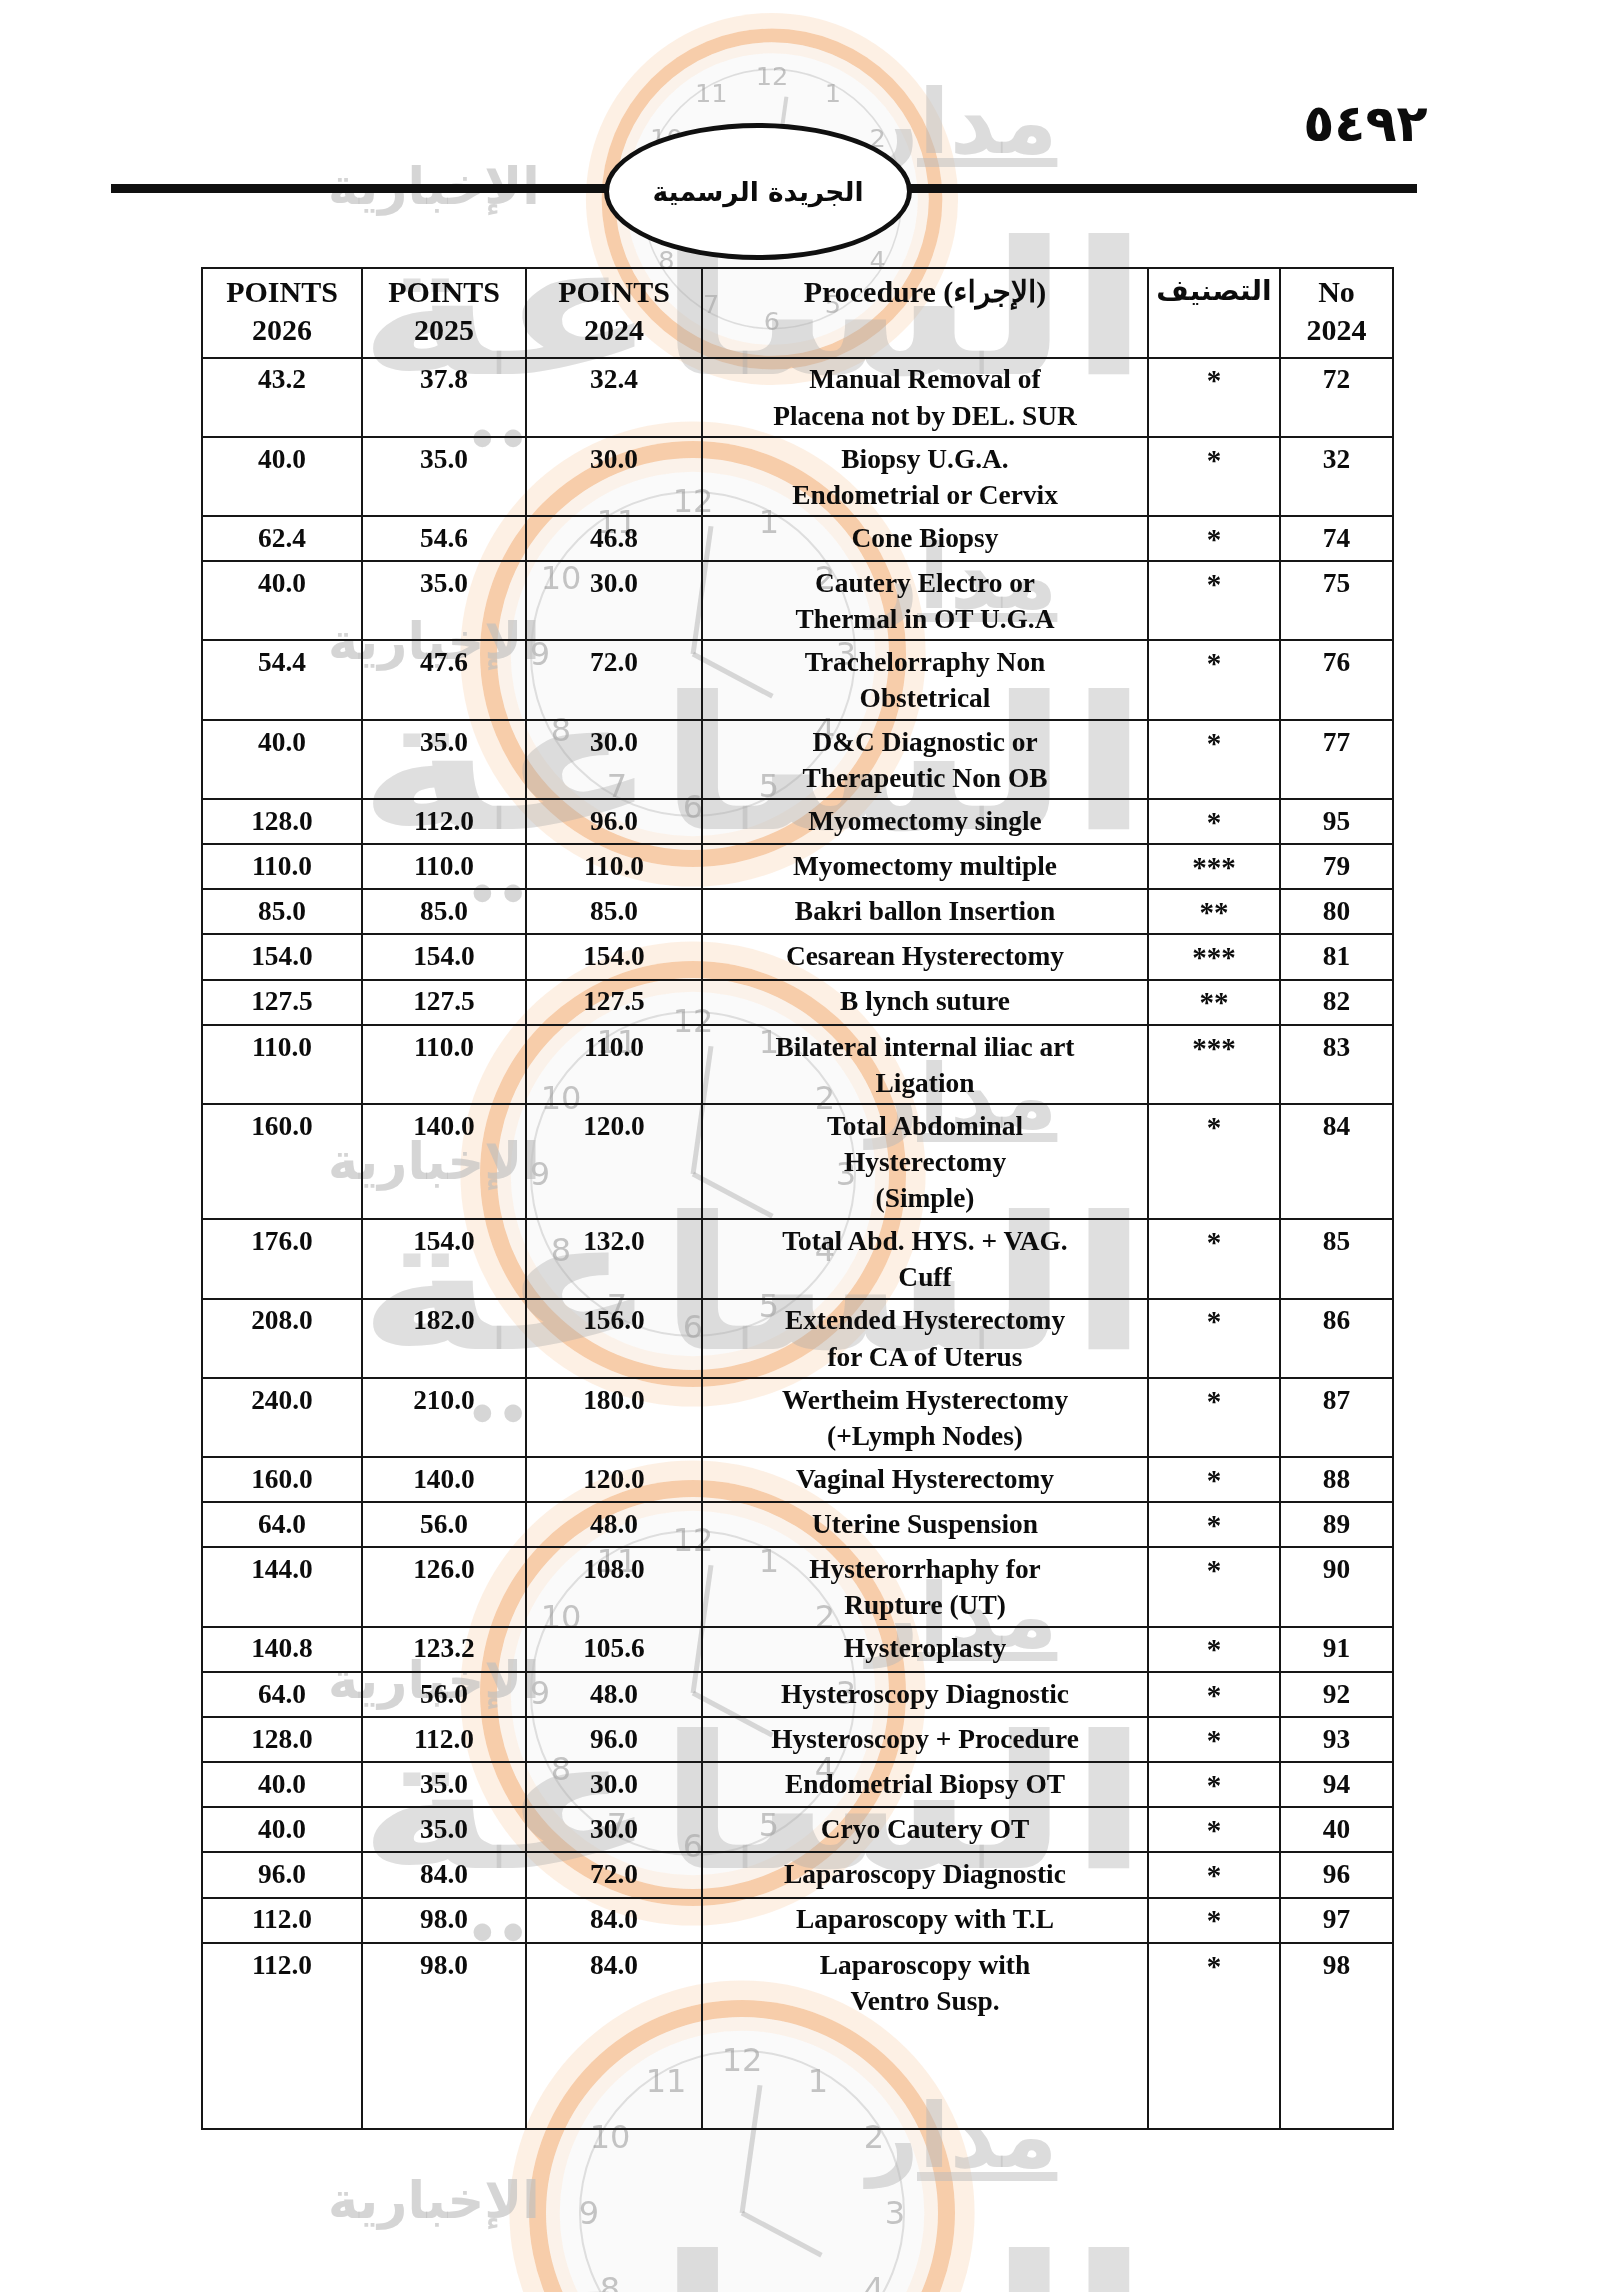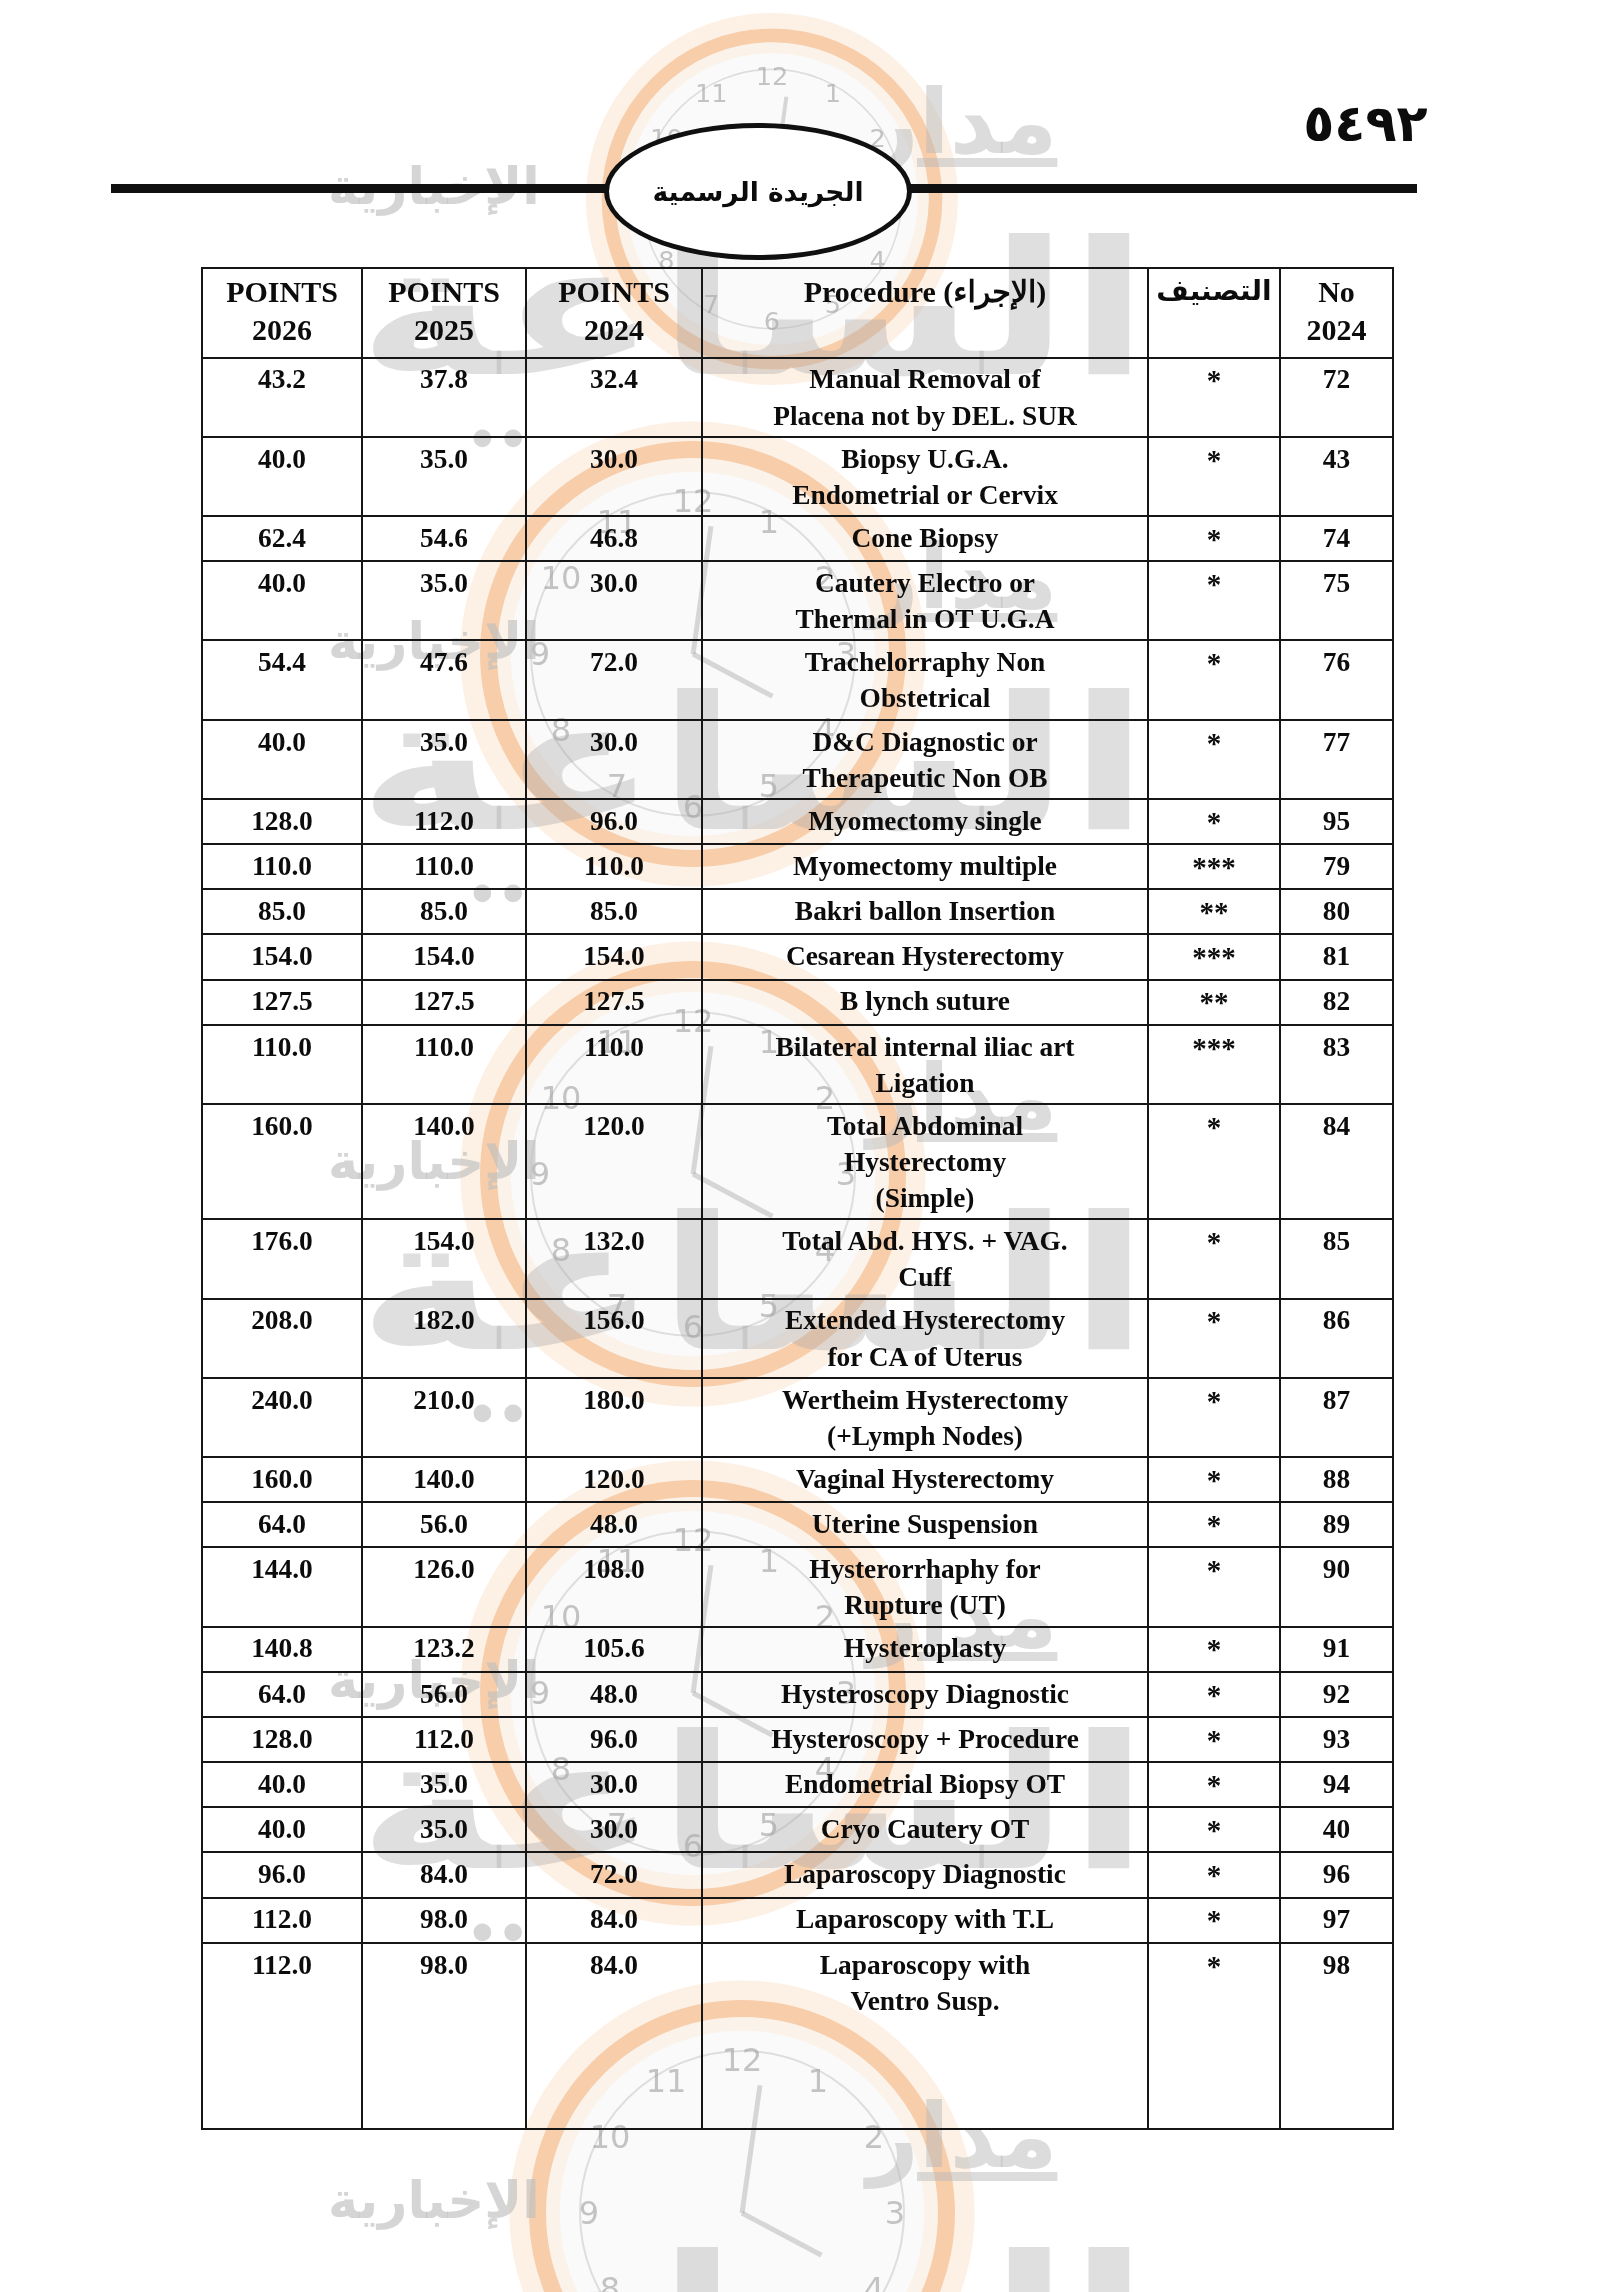--- a/index.html
+++ b/index.html
@@ -317,21 +317,21 @@
           <td class="cls">*</td>
           <td>72</td>
         </tr>
         <tr>
           <td>40.0</td>
           <td>35.0</td>
           <td>30.0</td>
           <td>Biopsy U.G.A.
 Endometrial or Cervix</td>
           <td class="cls">*</td>
-          <td>43</td>
+          <td>32</td>
         </tr>
         <tr>
           <td>62.4</td>
           <td>54.6</td>
           <td>46.8</td>
           <td>Cone Biopsy</td>
           <td class="cls">*</td>
           <td>74</td>
         </tr>
         <tr>

